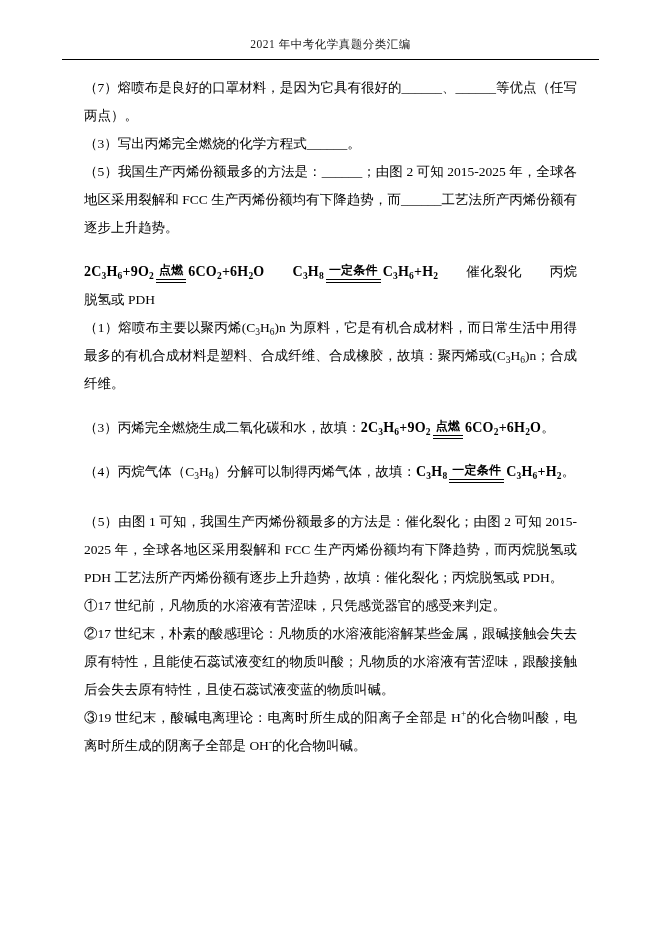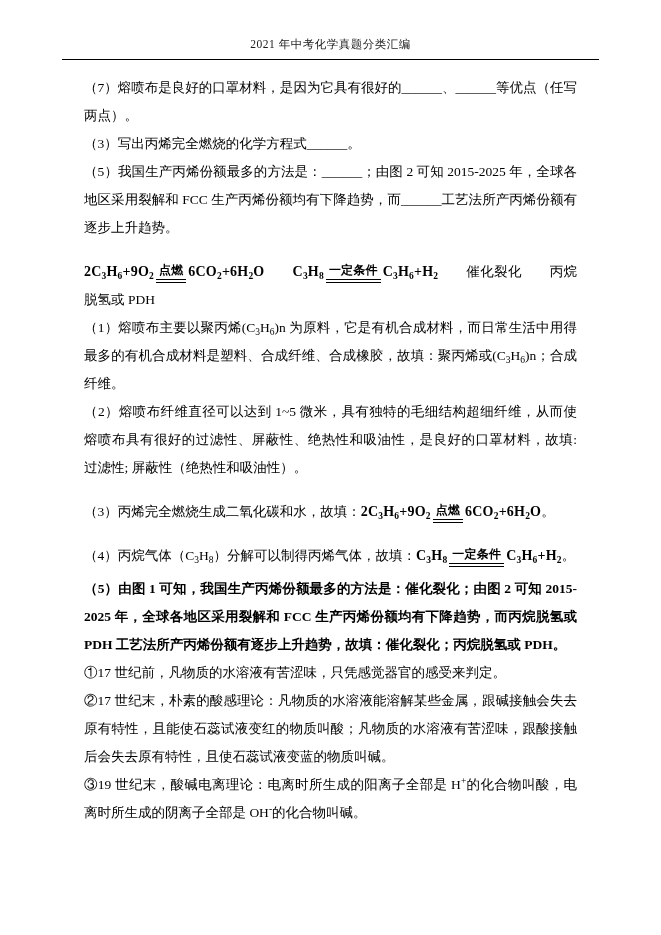--- a/index.html
+++ b/index.html
@@ -35,21 +35,21 @@
   .content {
     padding: 14px 84px 0 84px;
     font-size: 13.5px;
     line-height: 28px;
     text-align: justify;
   }
   .para {
     margin: 0;
   }
   .mt-sm { margin-top: 16px; }
-  .mt-md { margin-top: 5px; font-weight: bold; }
+  .mt-md { margin-top: 22px; }
   
   .chem {
     font-weight: bold;
     font-size: 14px;
     letter-spacing: 0.2px;
   }
   .chem sub {
     font-size: 9.5px;
   }
   sub {
@@ -87,21 +87,20 @@
   <div class="header">
     <span class="header-title">2021 年中考化学真题分类汇编</span>
   </div>
 
   <div class="content">
     <p class="para">（7）熔喷布是良好的口罩材料，是因为它具有很好的______、______等优点（任写两点）。</p>
     <p class="para">（3）写出丙烯完全燃烧的化学方程式______。</p>
     <p class="para">（5）我国生产丙烯份额最多的方法是：______；由图 2 可知 2015-2025 年，全球各地区采用裂解和 FCC 生产丙烯份额均有下降趋势，而______工艺法所产丙烯份额有逐步上升趋势。</p>
     <p class="para mt-sm"><span class="chem">2C<sub>3</sub>H<sub>6</sub>+9O<sub>2</sub><span class="rxn"><span class="rc">点燃</span></span>6CO<sub>2</sub>+6H<sub>2</sub>O</span>　　<span class="chem">C<sub>3</sub>H<sub>8</sub><span class="rxn"><span class="rc">一定条件</span></span>C<sub>3</sub>H<sub>6</sub>+H<sub>2</sub></span>　　催化裂化　　丙烷脱氢或 PDH</p>
     <p class="para">（1）熔喷布主要以聚丙烯(C<sub>3</sub>H<sub>6</sub>)n 为原料，它是有机合成材料，而日常生活中用得最多的有机合成材料是塑料、合成纤维、合成橡胶，故填：聚丙烯或(C<sub>3</sub>H<sub>6</sub>)n；合成纤维。</p>
-    <p class="para">（2）熔喷布纤维直径可以达到 1~5 微米，具有独特的毛细结构超细纤维，从而使熔喷布具有很好的过滤性、屏蔽性、绝热性和吸油性，是良好的口罩材料，故填: 过滤性; 屏蔽性（绝热性和吸油性）。</p>
     <p class="para mt-sm">（3）丙烯完全燃烧生成二氧化碳和水，故填：<span class="chem">2C<sub>3</sub>H<sub>6</sub>+9O<sub>2</sub><span class="rxn"><span class="rc">点燃</span></span>6CO<sub>2</sub>+6H<sub>2</sub>O</span>。</p>
     <p class="para mt-sm">（4）丙烷气体（C<sub>3</sub>H<sub>8</sub>）分解可以制得丙烯气体，故填：<span class="chem">C<sub>3</sub>H<sub>8</sub><span class="rxn"><span class="rc">一定条件</span></span>C<sub>3</sub>H<sub>6</sub>+H<sub>2</sub></span>。</p>
     <p class="para mt-md">（5）由图 1 可知，我国生产丙烯份额最多的方法是：催化裂化；由图 2 可知 2015-2025 年，全球各地区采用裂解和 FCC 生产丙烯份额均有下降趋势，而丙烷脱氢或 PDH 工艺法所产丙烯份额有逐步上升趋势，故填：催化裂化；丙烷脱氢或 PDH。</p>
     <p class="para">①17 世纪前，凡物质的水溶液有苦涩味，只凭感觉器官的感受来判定。</p>
     <p class="para">②17 世纪末，朴素的酸感理论：凡物质的水溶液能溶解某些金属，跟碱接触会失去原有特性，且能使石蕊试液变红的物质叫酸；凡物质的水溶液有苦涩味，跟酸接触后会失去原有特性，且使石蕊试液变蓝的物质叫碱。</p>
     <p class="para">③19 世纪末，酸碱电离理论：电离时所生成的阳离子全部是 H<sup>+</sup>的化合物叫酸，电离时所生成的阴离子全部是 OH<sup>-</sup>的化合物叫碱。</p>
   </div>
 
 </div>
 

